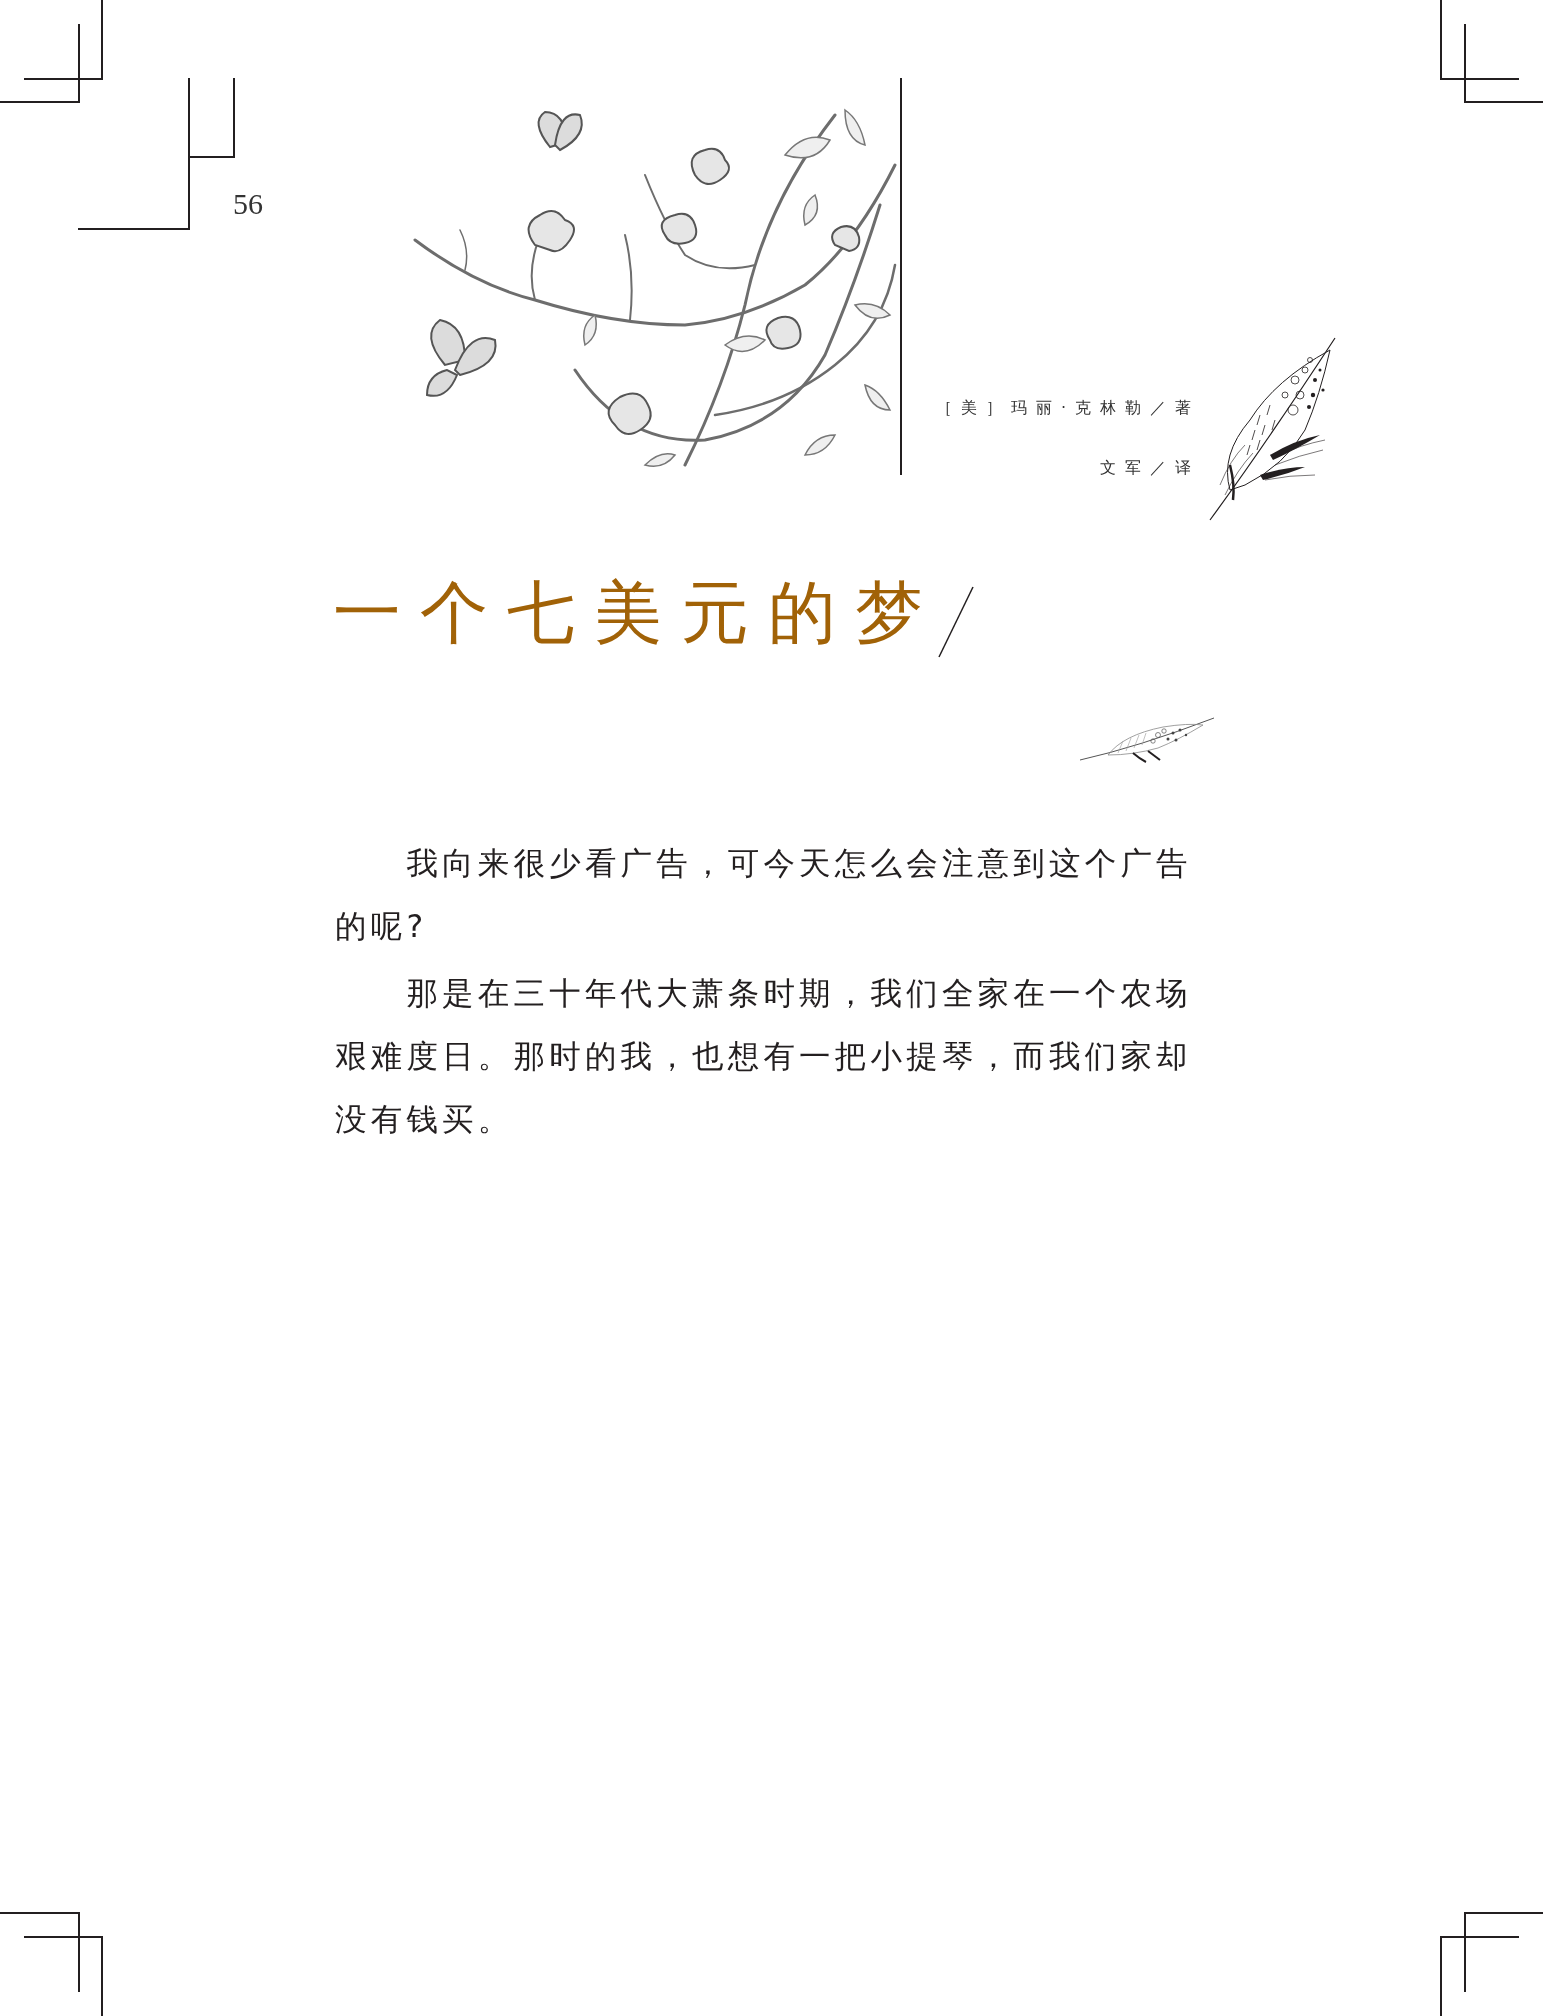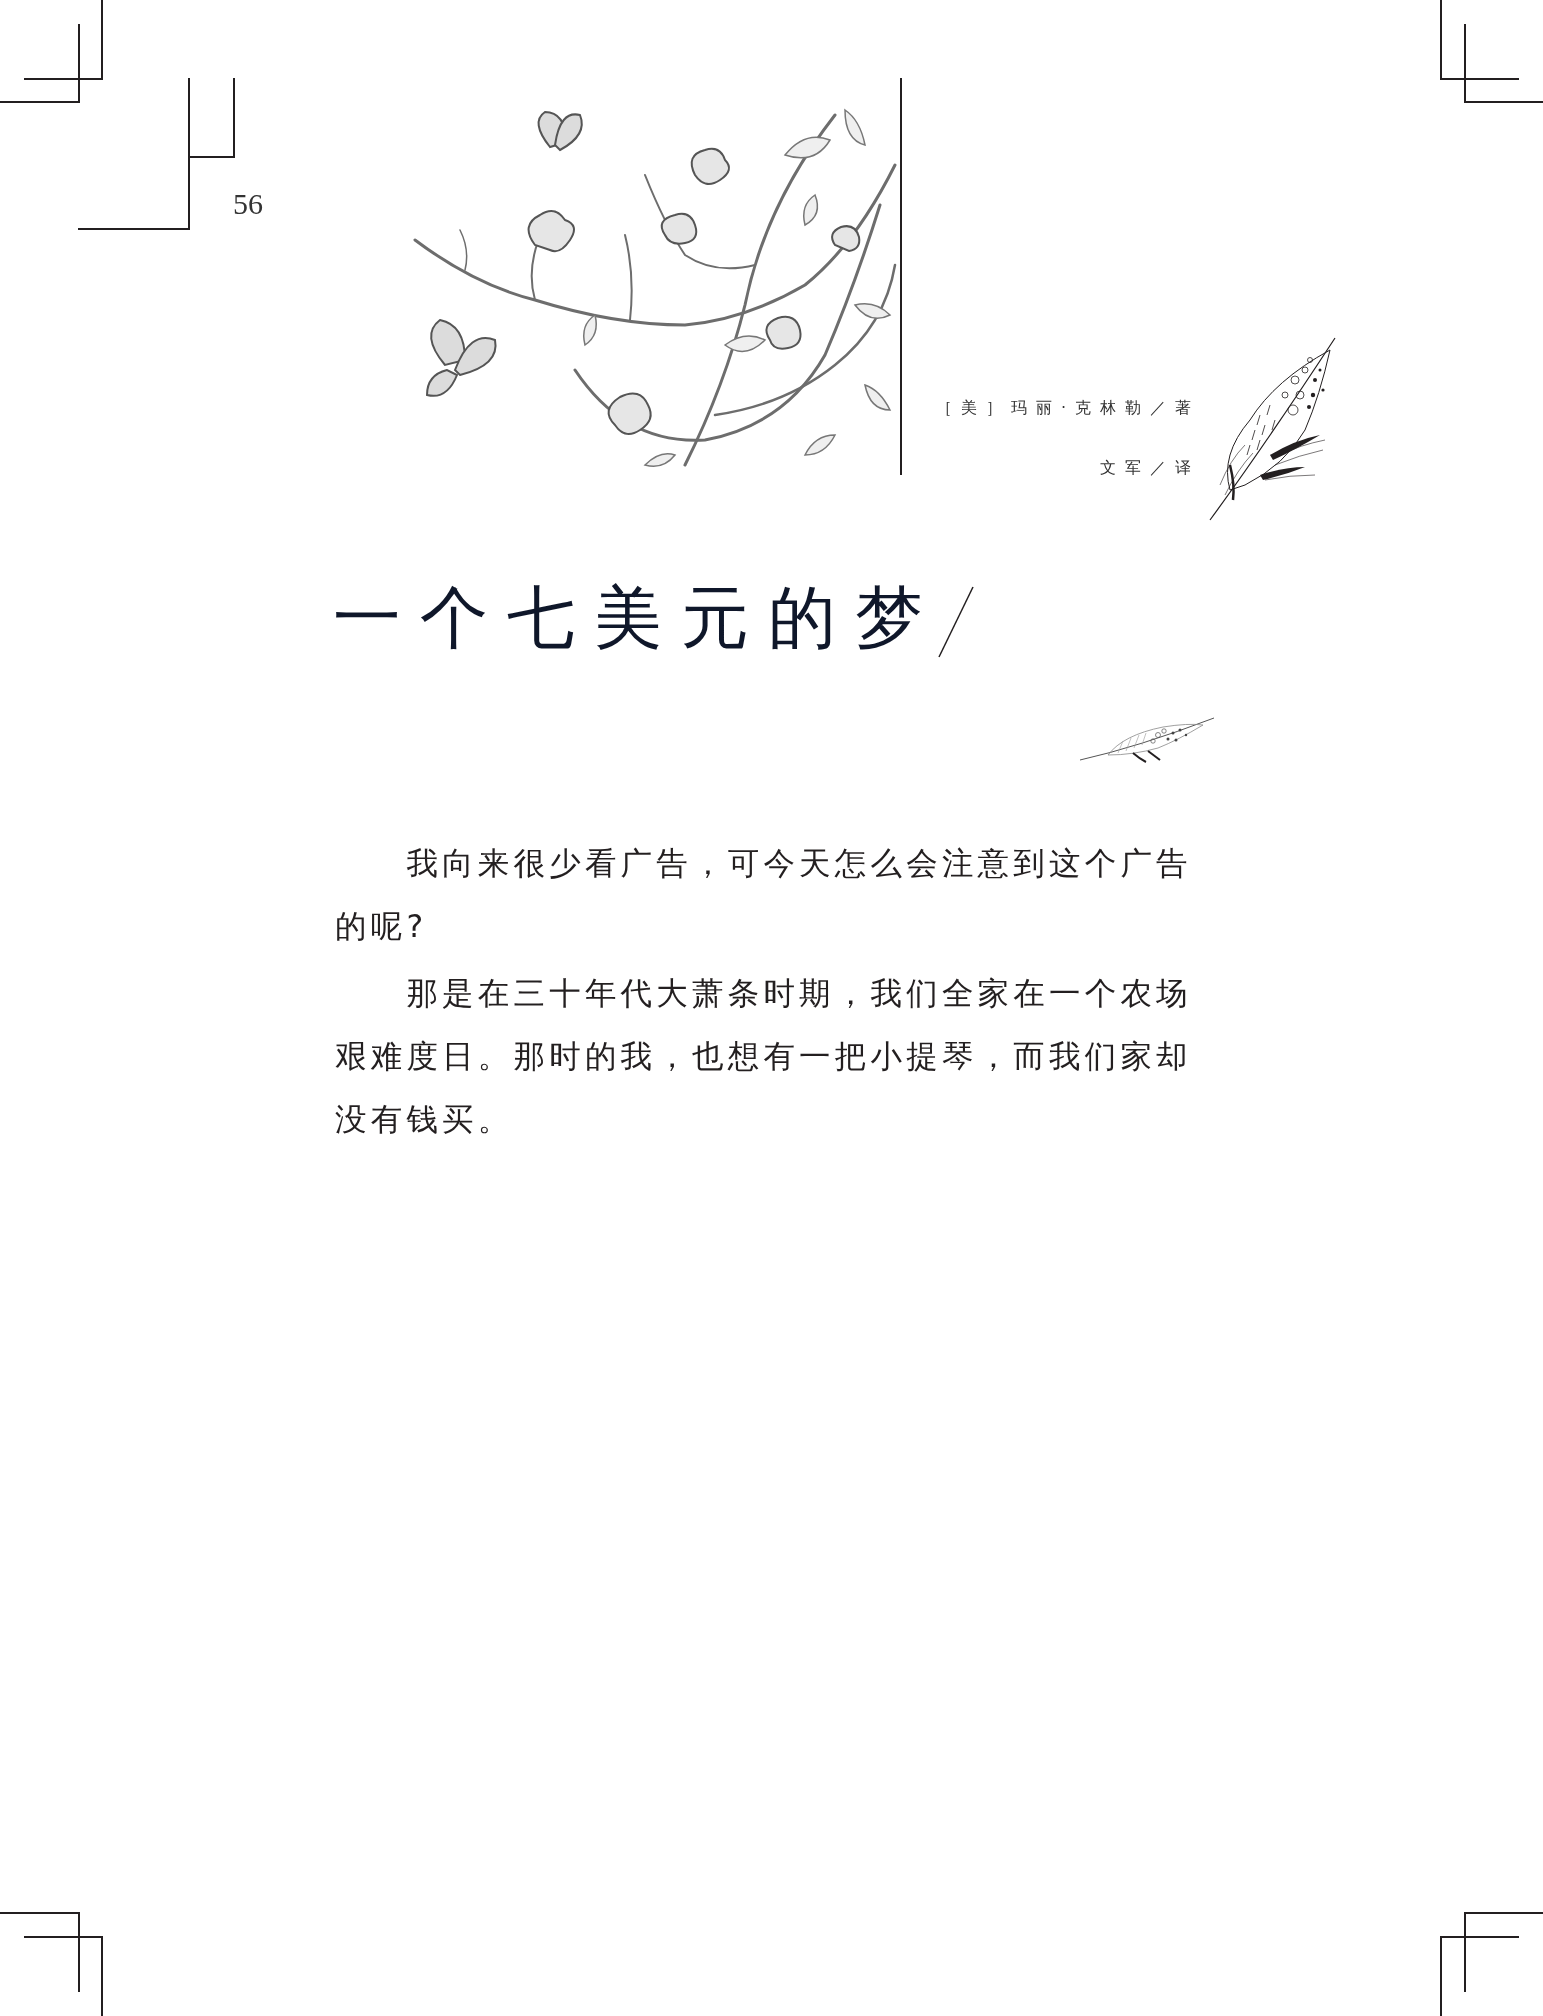--- a/index.html
+++ b/index.html
@@ -12,22 +12,22 @@
   }
   .illustration { position: absolute; left: 385px; top: 85px; width: 512px; height: 395px; }
   .byline {
     position: absolute; right: 343px; font-family: "DejaVu Sans", sans-serif;
     font-size: 16px; line-height: 22px; letter-spacing: 9px; color: #333; white-space: nowrap;
   }
   .byline.author { top: 397px; }
   .byline.translator { top: 457px; margin-left: 8px; }
   .title {
     position: absolute; left: 333px; top: 575px;
-    font-family: Liberation Serif, serif; font-size: 68px; line-height: 86px;
-    letter-spacing: 19px; color: #0f172a; white-space: nowrap;
+    font-family: Liberation Mono, monospace; font-size: 68px; line-height: 86px;
+    letter-spacing: 19px; color: #a16207; white-space: nowrap;
   }
   .title-slash { position: absolute; left: 936px; top: 585px; }
   .feather { position: absolute; }
   .body-text {
     position: absolute; left: 331px; top: 828px; width: 870px;
     font-family: "DejaVu Sans", sans-serif; font-size: 31.5px;
     letter-spacing: 4.2px; line-height: 63px; color: #231f20;
   }
   .body-text p { margin: 4px; text-indent: 71.4px; }
 </style>

